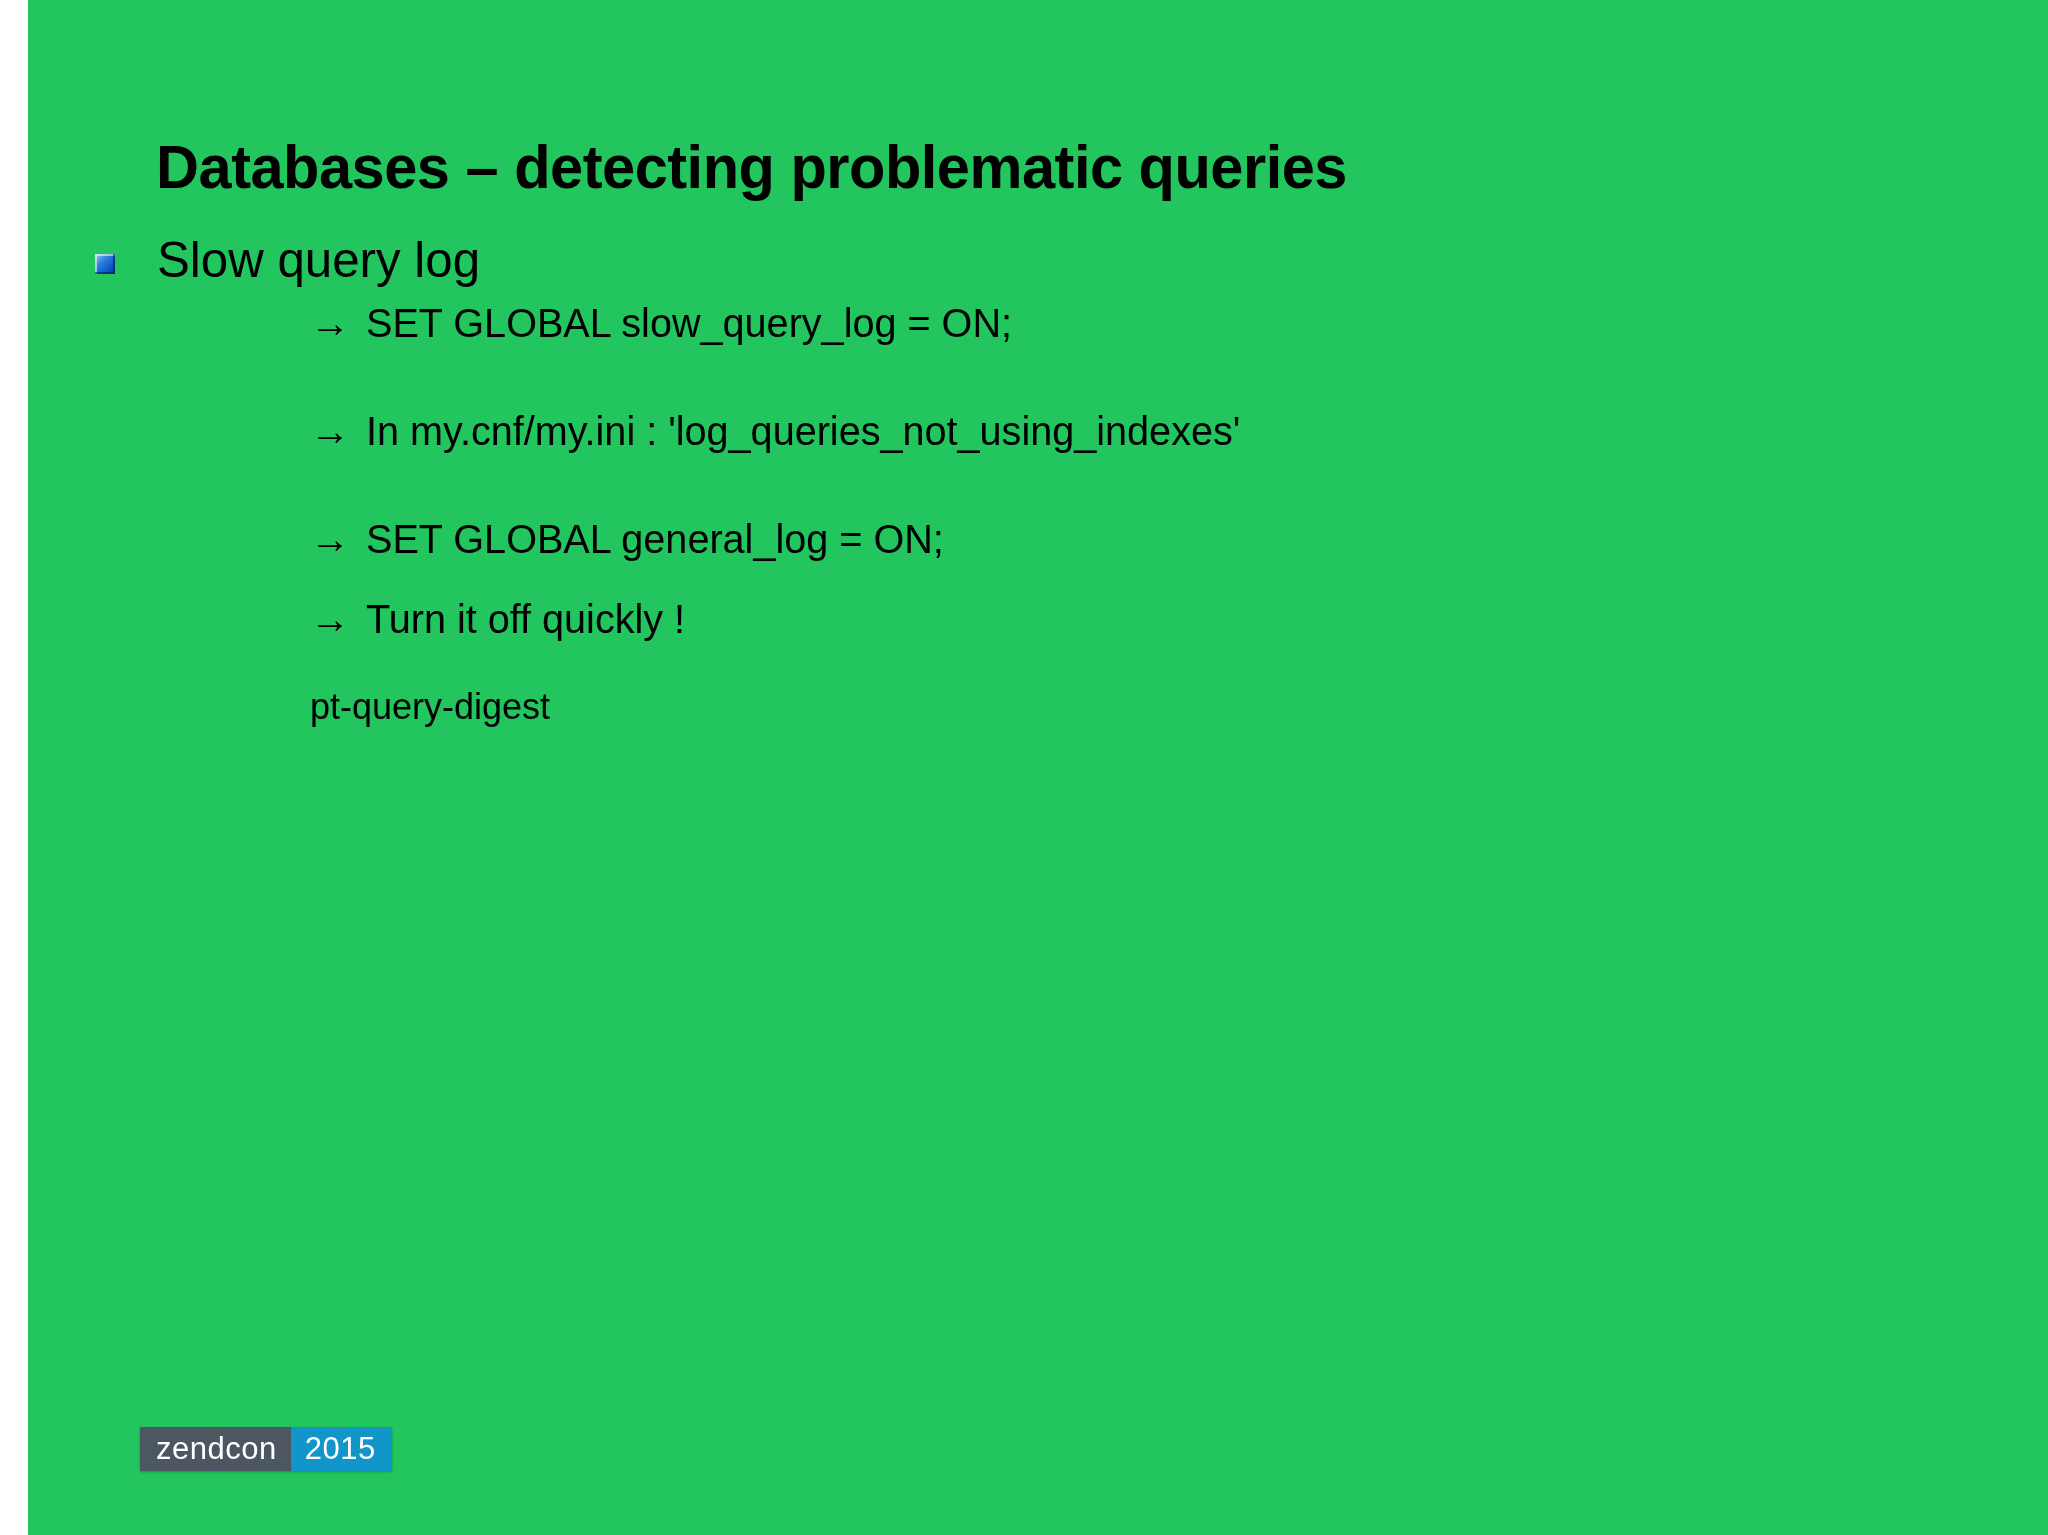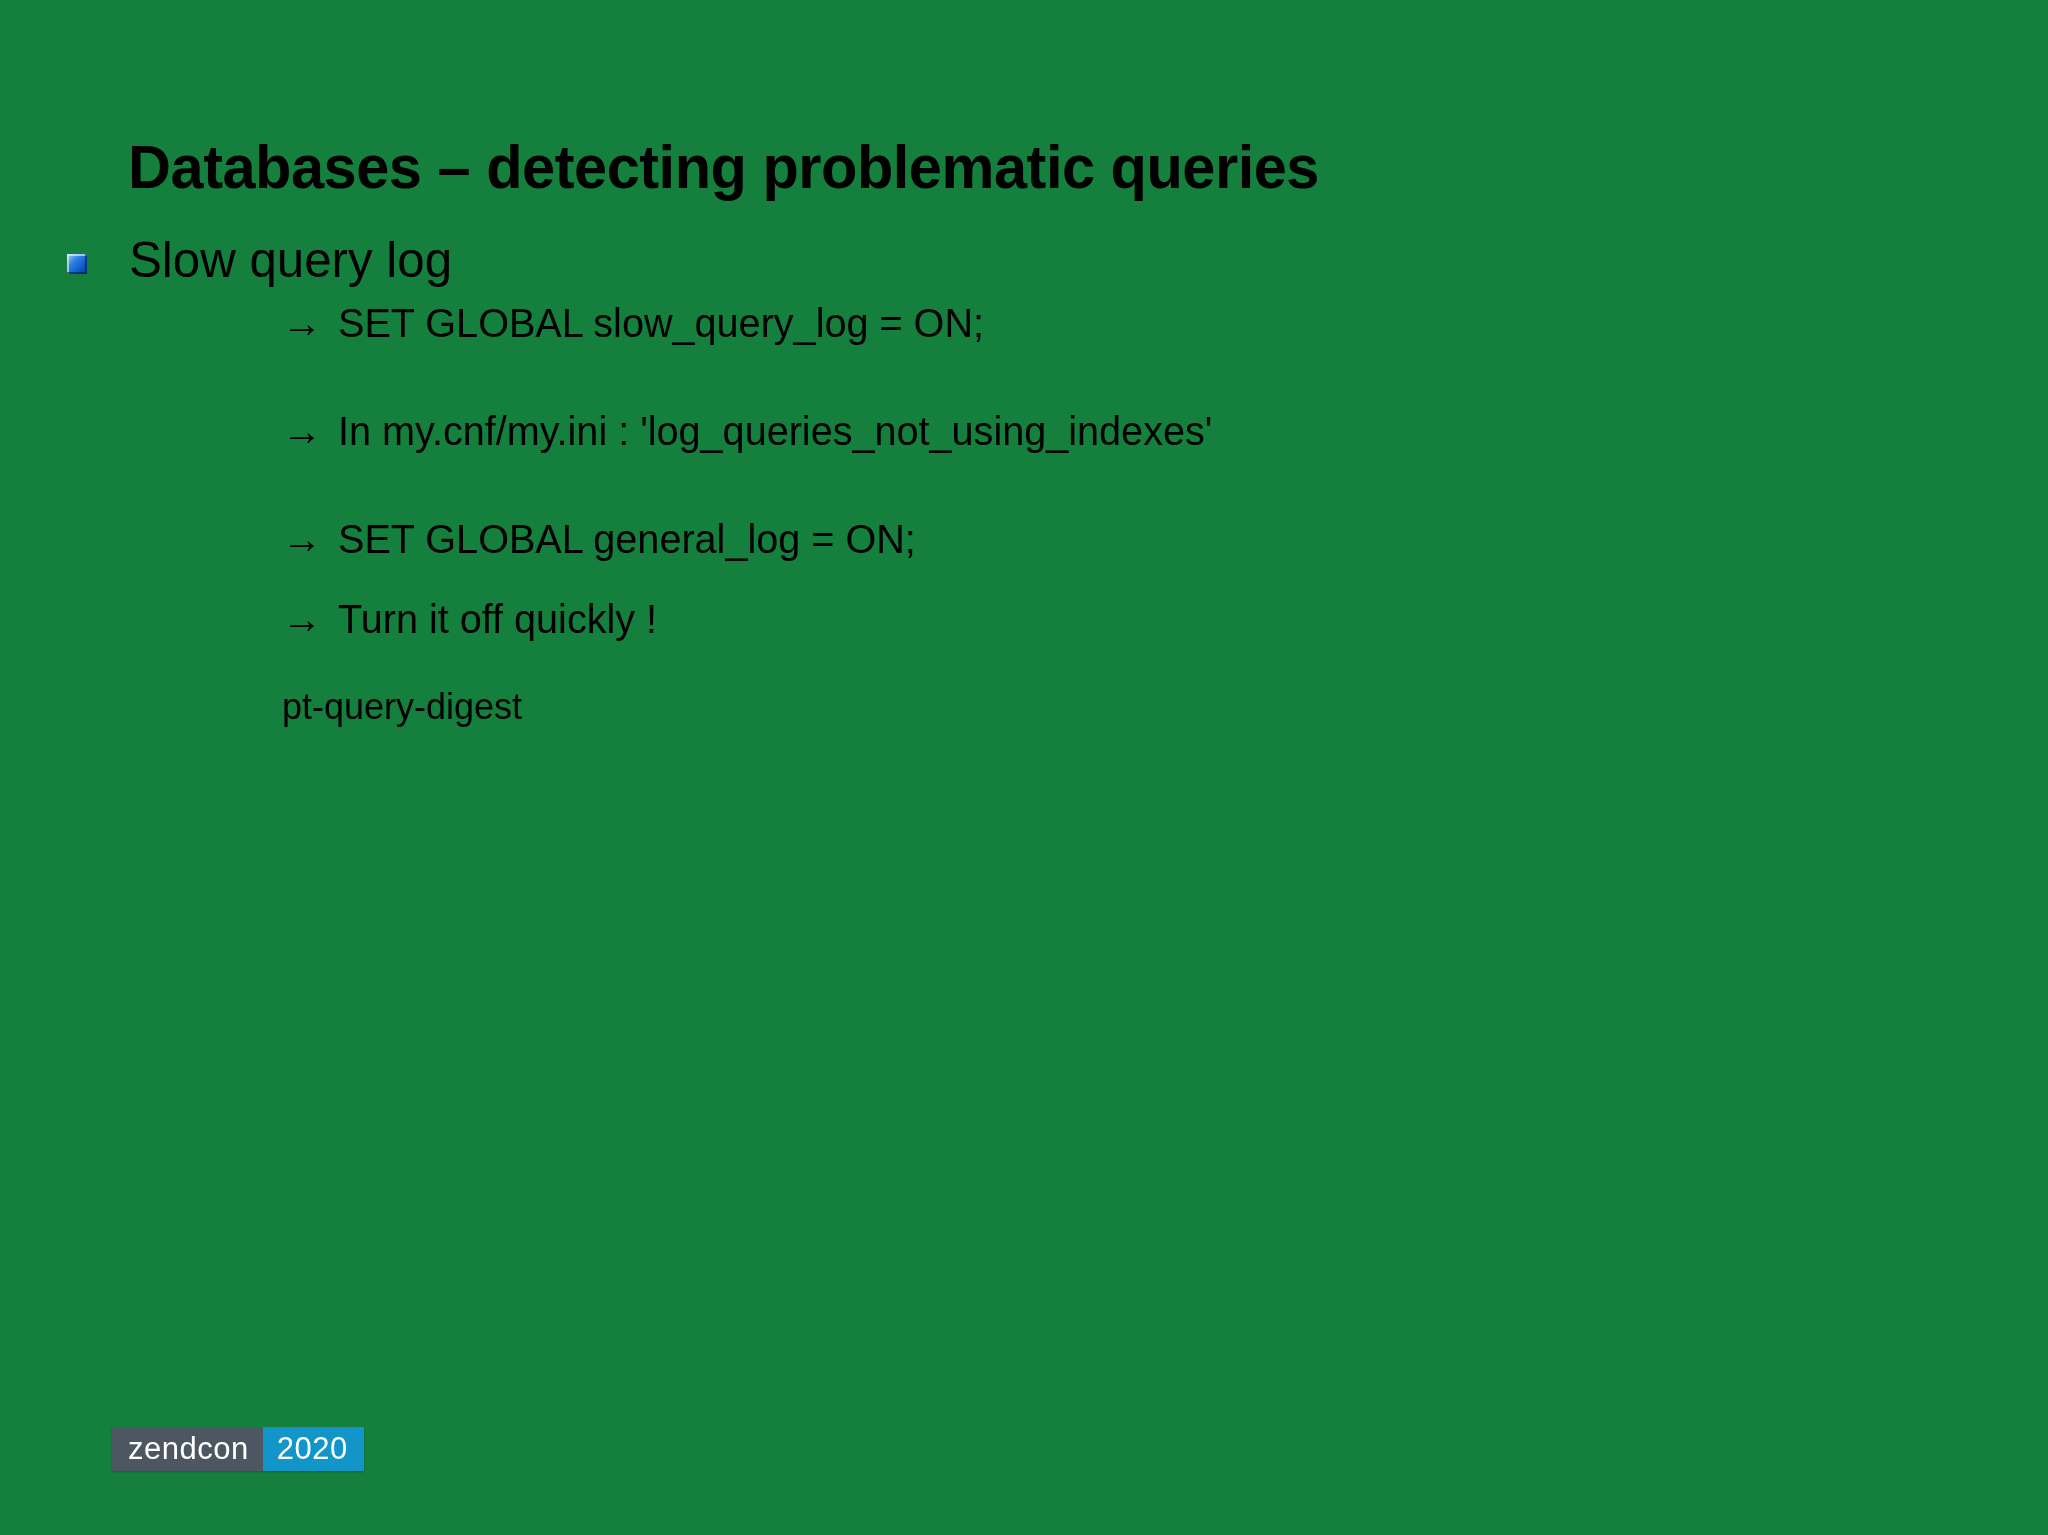--- a/index.html
+++ b/index.html
@@ -13,21 +13,22 @@
     position: relative;
     overflow: hidden;
     font-family: "Liberation Sans", sans-serif;
     color: #000000;
     -webkit-font-smoothing: antialiased;
   }
 
   .slide {
     position: absolute;
     inset: 0;
-    background: #15803d;
+    background: #22c55e;
+    margin-left: 28px;
   }
 
   
   .slide-title {
     position: absolute;
     left: 128px;
     top: 92px;
     width: 1800px;
     font-size: 62px;
     font-weight: bold;
@@ -197,16 +198,16 @@
     <div class="gap-md"></div>
 
     <div class="block">
       <div class="l2-plain">pt-query-digest</div>
     </div>
 
   </div>
 
   <div class="logo">
     <span class="logo-left">zendcon</span>
-    <span class="logo-right">2020</span>
+    <span class="logo-right">2015</span>
   </div>
 
 </div>
 
 </body></html>

